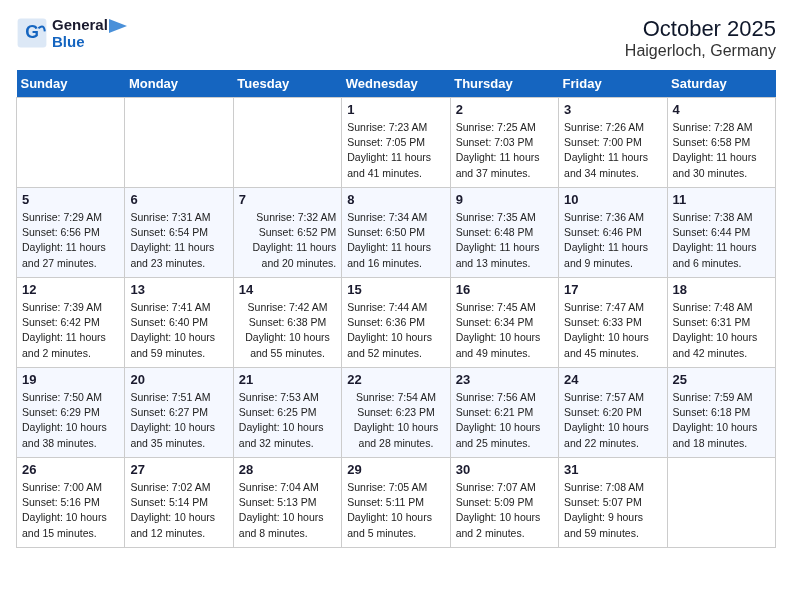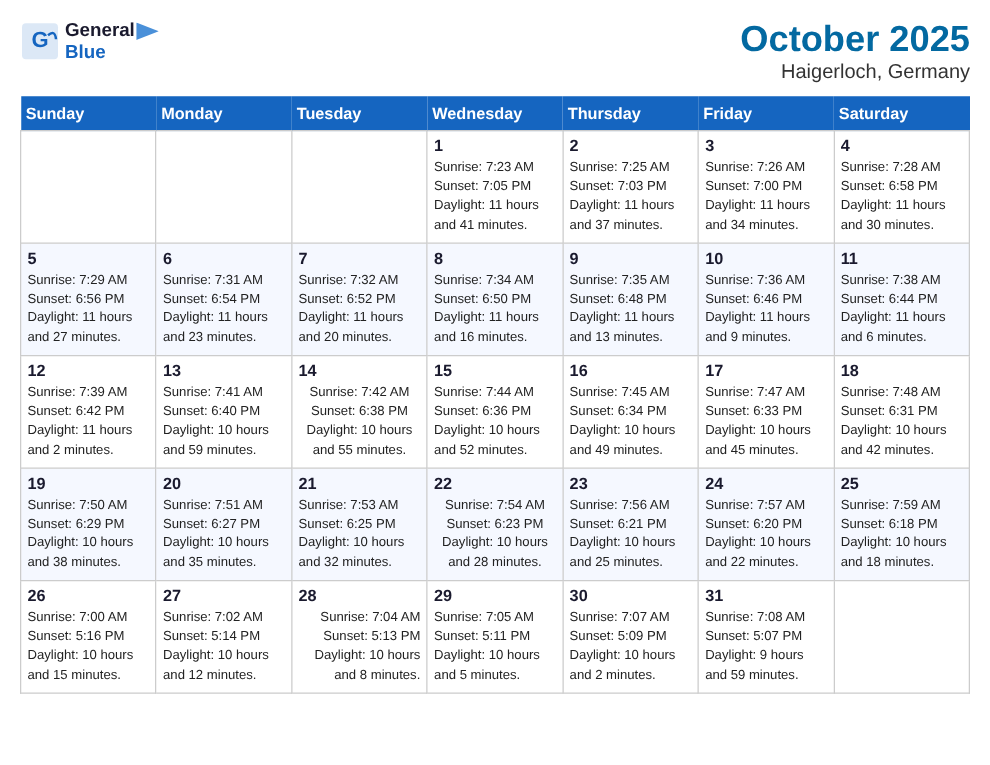--- a/index.html
+++ b/index.html
@@ -22,23 +22,23 @@
     }
     .logo-icon {
       width: 32px;
       height: 32px;
       margin-right: 4px;
     }
     .title-block {
       text-align: right;
     }
     .month-title {
-      font-size: 29px;
-      font-weight: bold;
-      color: #0369a1;
+      font-size: 22px;
+      font-weight: normal;
+      color: #0f172a;
     }
     .location-title {
       font-size: 16px;
       color: #333;
     }
     table {
       width: 100%;
       border-collapse: collapse;
       font-size: 11px;
     }
@@ -154,21 +154,21 @@
 Daylight: 11 hours and 27 minutes.</div>
         </td>
         <td>
           <div class="day-number">6</div>
           <div class="day-info" style="white-space: pre-line;">Sunrise: 7:31 AM
 Sunset: 6:54 PM
 Daylight: 11 hours and 23 minutes.</div>
         </td>
         <td>
           <div class="day-number">7</div>
-          <div class="day-info" style="white-space: pre-line;">Sunrise: 7:32 AM
+          <div class="day-info" style="white-space: pre-line; text-align: right;">Sunrise: 7:32 AM
 Sunset: 6:52 PM
 Daylight: 11 hours and 20 minutes.</div>
         </td>
         <td>
           <div class="day-number">8</div>
           <div class="day-info" style="white-space: pre-line;">Sunrise: 7:34 AM
 Sunset: 6:50 PM
 Daylight: 11 hours and 16 minutes.</div>
         </td>
         <td>
@@ -286,21 +286,21 @@
 Daylight: 10 hours and 15 minutes.</div>
         </td>
         <td>
           <div class="day-number">27</div>
           <div class="day-info" style="white-space: pre-line;">Sunrise: 7:02 AM
 Sunset: 5:14 PM
 Daylight: 10 hours and 12 minutes.</div>
         </td>
         <td>
           <div class="day-number">28</div>
-          <div class="day-info" style="white-space: pre-line; text-align: right;">Sunrise: 7:04 AM
+          <div class="day-info" style="white-space: pre-line;">Sunrise: 7:04 AM
 Sunset: 5:13 PM
 Daylight: 10 hours and 8 minutes.</div>
         </td>
         <td>
           <div class="day-number">29</div>
           <div class="day-info" style="white-space: pre-line;">Sunrise: 7:05 AM
 Sunset: 5:11 PM
 Daylight: 10 hours and 5 minutes.</div>
         </td>
         <td>

